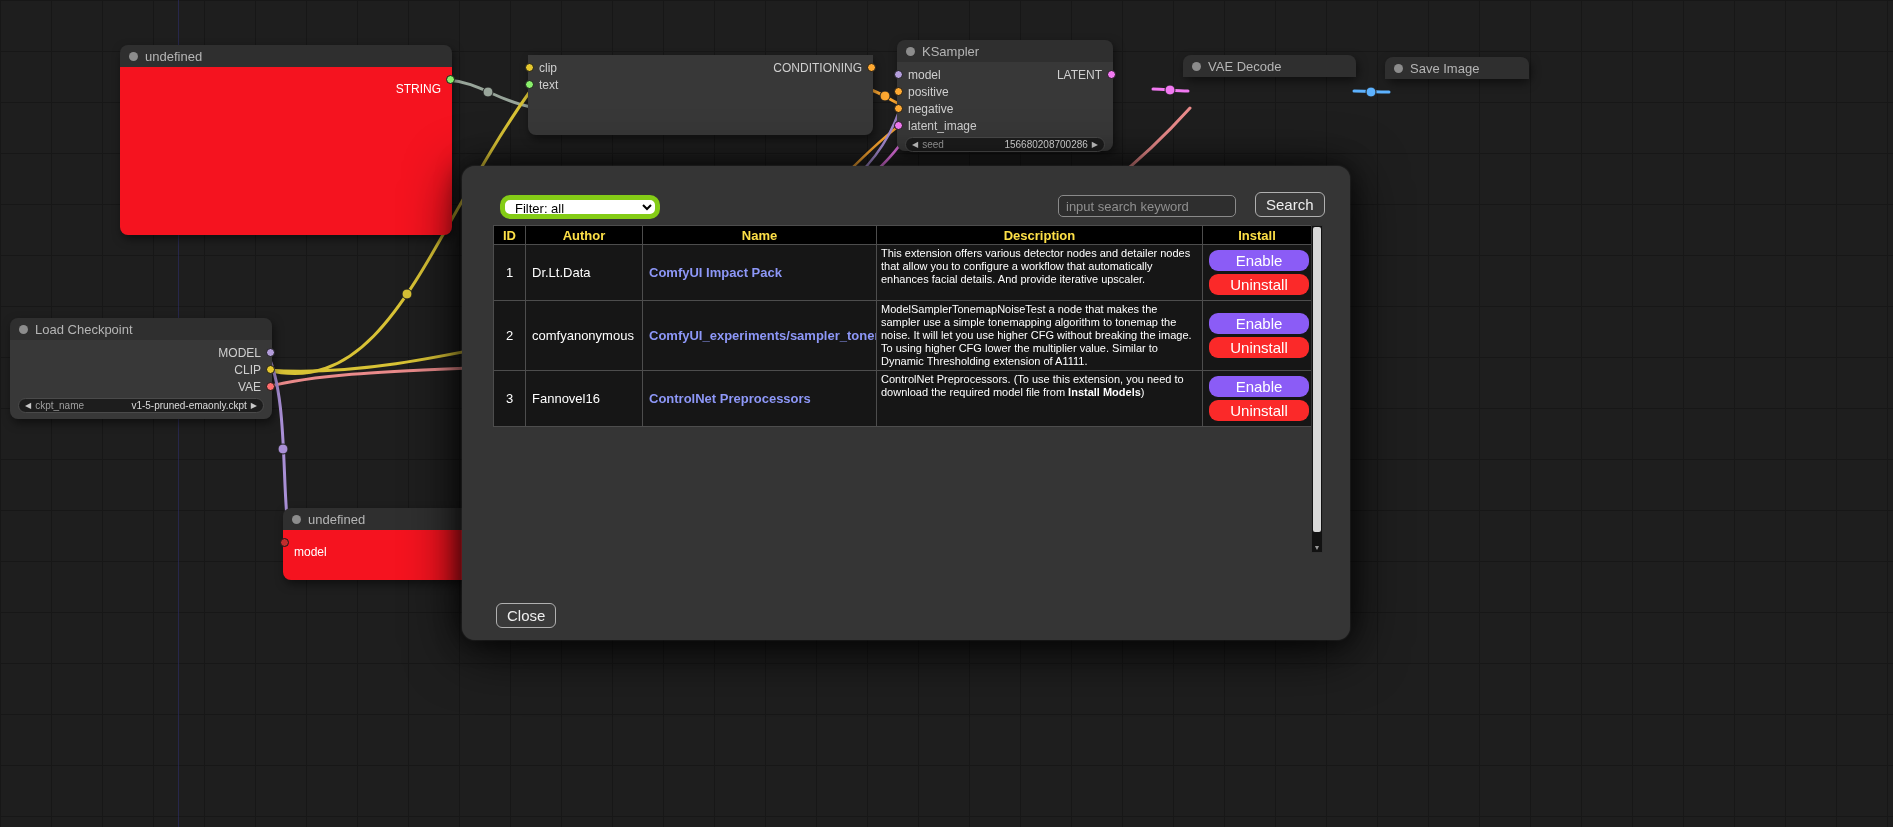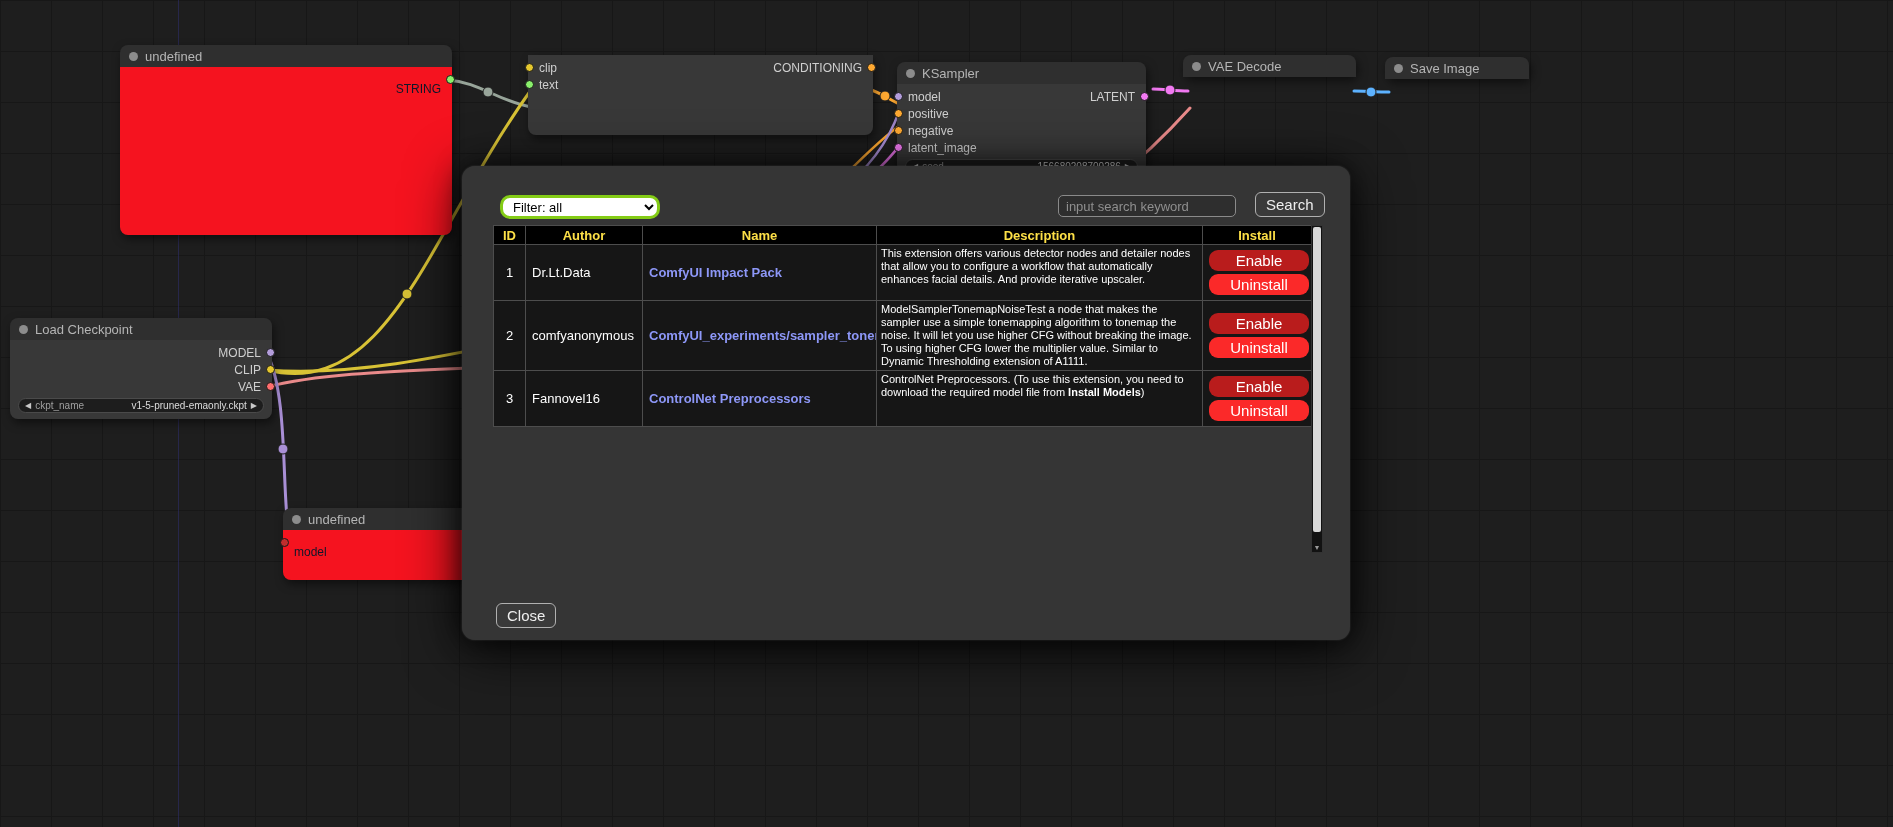--- a/index.html
+++ b/index.html
@@ -17,53 +17,53 @@
   .nheader{height:22px;background:#2f2f2f;border-radius:8px 8px 0 0;display:flex;align-items:center;gap:7px;padding:0 9px;}
   .hdot{width:9px;height:9px;border-radius:50%;background:#8c8c8c;flex:none;}
   .ntitle{font-size:13px;color:#b5b5b5;white-space:nowrap;overflow:hidden;}
   .nbody{background:#383838;border-radius:0 0 8px 8px;position:relative;padding-top:4px;box-sizing:border-box;}
   .nbody.error{background:#f5131f;}
   .slot{height:17px;display:flex;align-items:center;gap:5px;font-size:12px;color:#cfcfcf;padding:0 2px;}
   .slot .dot{width:9px;height:9px;border-radius:50%;flex:none;border:1px solid #191919;box-sizing:border-box;}
   .slot.in{margin-left:-5px;}
   .slot.outrow{justify-content:flex-end;margin-right:-5px;}
   .slot.outabs{position:absolute;top:4px;right:-5px;}
-  .slot .white{color:#0f172a;margin-top:19px;}
+  .slot .white{color:#ffffff;margin-top:19px;}
   .widget{height:15px;background:#1d1d1d;border:1px solid #4a4a4a;border-radius:8px;margin:3px 8px 0;display:flex;align-items:center;padding:0 6px;font-size:10px;box-sizing:border-box;}
   .warrow{color:#c8c8c8;font-size:8px;line-height:1;}
   .wlabel{color:#9f9f9f;margin:0 4px;white-space:nowrap;}
   .wvalue{color:#dcdcdc;margin:0 4px;white-space:nowrap;}
   .wspacer{flex:1;}
 
   
   #modal{position:absolute;left:462px;top:166px;width:888px;height:474px;z-index:10;
     background:#353535;border-radius:13px;
     box-shadow:0 0 2px rgba(255,255,255,.18), 0 10px 55px rgba(0,0,0,.85), 0 0 25px rgba(0,0,0,.6);}
   #filter-select{position:absolute;left:38px;top:29px;width:160px;height:24px;
-    background:#ffffff;color:#000;border:3px solid #84cc16;border-radius:10px;font-size:13px;padding:0 6px;
+    background:#ffffff;color:#000;border:5px solid #84cc16;border-radius:10px;font-size:13px;padding:0 6px;
     font-family:"Liberation Sans", sans-serif;}
   #search-input{position:absolute;left:596px;top:29px;width:178px;height:22px;box-sizing:border-box;
     background:#2e2e2e;border:1px solid #8a8a8a;border-radius:5px;color:#ddd;font-size:13px;padding:0 7px;
     font-family:"Liberation Sans", sans-serif;}
   #search-input::placeholder{color:#8f8f8f;}
   .btn{background:#3a3a3a;border:1px solid #b0b0b0;border-radius:6px;color:#eee;font-size:15px;
     padding:3px 10px;font-family:"Liberation Sans", sans-serif;cursor:pointer;}
   #search-button{position:absolute;left:793px;top:26px;}
   #close-button{position:absolute;left:34px;top:437px;}
 
   #ext-table{position:absolute;left:31px;top:59px;width:818px;border-collapse:collapse;table-layout:fixed;}
   #ext-table th{background:#000;color:#fde047;font-size:13px;font-weight:bold;height:18px;border:1px solid #4d4d4d;padding:0;}
   #ext-table td{background:#161616;border:1px solid #4d4d4d;color:#fff;font-size:13px;padding:2px 6px;vertical-align:middle;}
   #ext-table td.c{text-align:center;}
   #ext-table td.name{white-space:nowrap;overflow:hidden;}
   #ext-table td.desc{font-size:11px;line-height:1.18;vertical-align:top;padding:2px 4px;}
   #ext-table a{color:#8d97f7;font-weight:bold;text-decoration:none;}
   .btn-enable,.btn-uninstall{display:block;width:100px;margin:3px auto;border:none;border-radius:9px;
     color:#fff;font-size:15px;padding:2px 0;font-family:"Liberation Sans", sans-serif;cursor:pointer;}
-  .btn-enable{background:#b91c1c;}
+  .btn-enable{background:#8b5cf6;}
   .btn-uninstall{background:#fb2929;}
   td.install{padding:2px;}
   .bold{font-weight:bold;}
 
   .scrollbar{position:absolute;left:849px;top:59px;width:12px;height:328px;background:#121212;border:1px solid #333;box-sizing:border-box;}
   .scroll-thumb{position:absolute;left:1px;top:1px;width:8px;height:305px;background:#d8d8d8;border-radius:2px;}
   .scroll-arrow{position:absolute;left:0;bottom:1px;width:100%;text-align:center;font-size:7px;color:#999;}
 </style>
 </head>
 <body>
@@ -114,21 +114,21 @@
         <span class="dot" style="background:#89f06b"></span>
         <span>text</span>
       </div>
       <div class="slot outabs">
         <span>CONDITIONING</span>
         <span class="dot" style="background:#ffa931"></span>
       </div>
     </div>
   </div>
 
-  <div class="node" style="left:897px;top:62px;width:249px;">
+  <div class="node" style="left:897px;top:40px;width:216px;">
     <div class="nheader">
       <span class="hdot"></span>
       <span class="ntitle">KSampler</span>
     </div>
     <div class="nbody" style="height:89px;">
       <div class="slot in">
         <span class="dot" style="background:#b39ddb"></span>
         <span>model</span>
       </div>
       <div class="slot in">

